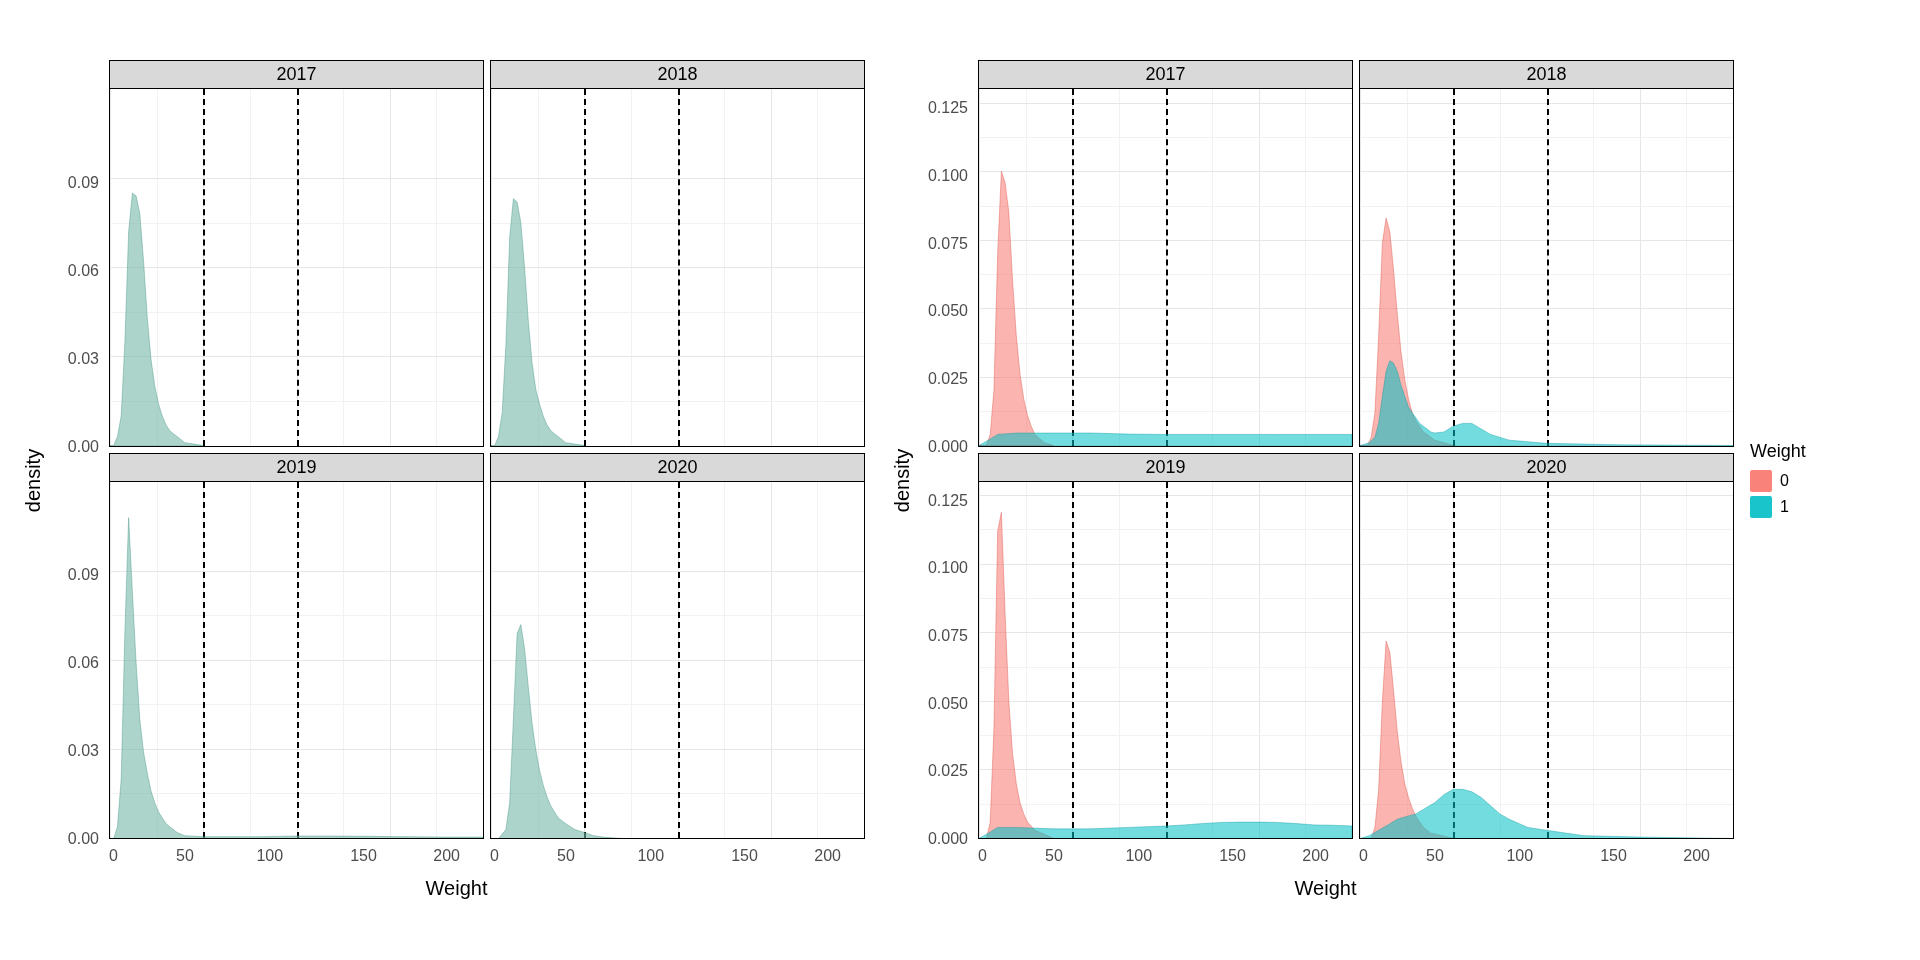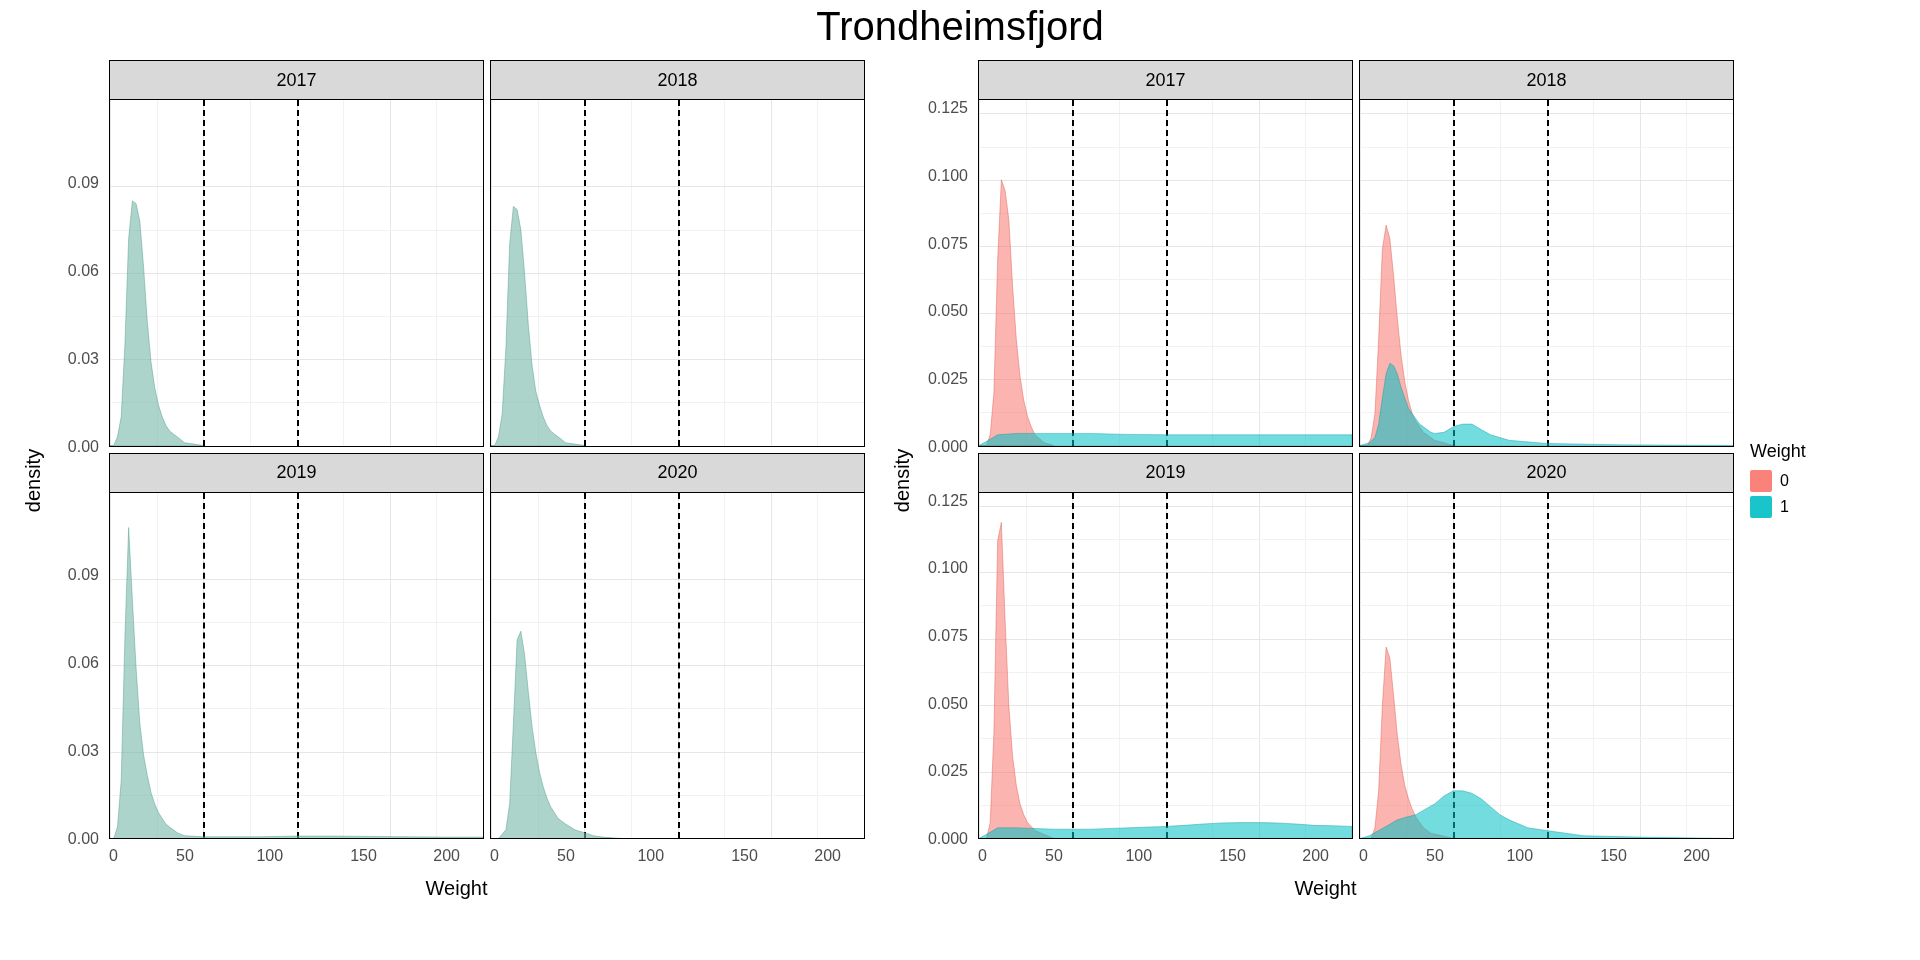--- a/index.html
+++ b/index.html
@@ -69,21 +69,21 @@
     color: #4d4d4d;
     position: relative;
   }
   .facet {
     display: flex;
     flex-direction: column;
     min-width: 0;
     min-height: 0;
   }
   .strip {
-    height: 39px;
+    height: 28px;
     background: #d9d9d9;
     border: 1px solid #000;
     border-bottom: none;
     display: flex;
     align-items: center;
     justify-content: center;
     font-size: 18px;
     box-sizing: border-box;
   }
   .panel {
@@ -156,21 +156,20 @@
     top: 0;
     bottom: 0;
     border-left: 2px dashed #000;
     width: 0;
   }
 </style>
 </head>
 <body>
 
 <div class="page">
-  <div class="title">Trondheimsfjord</div>
 
   <div class="plots-row">
 
     <div class="axis-y-label">
       <span>density</span>
     </div>
 
     <div class="chart-block">
       <div class="facet-grid left" id="grid-left">
           <div class="yticks">

